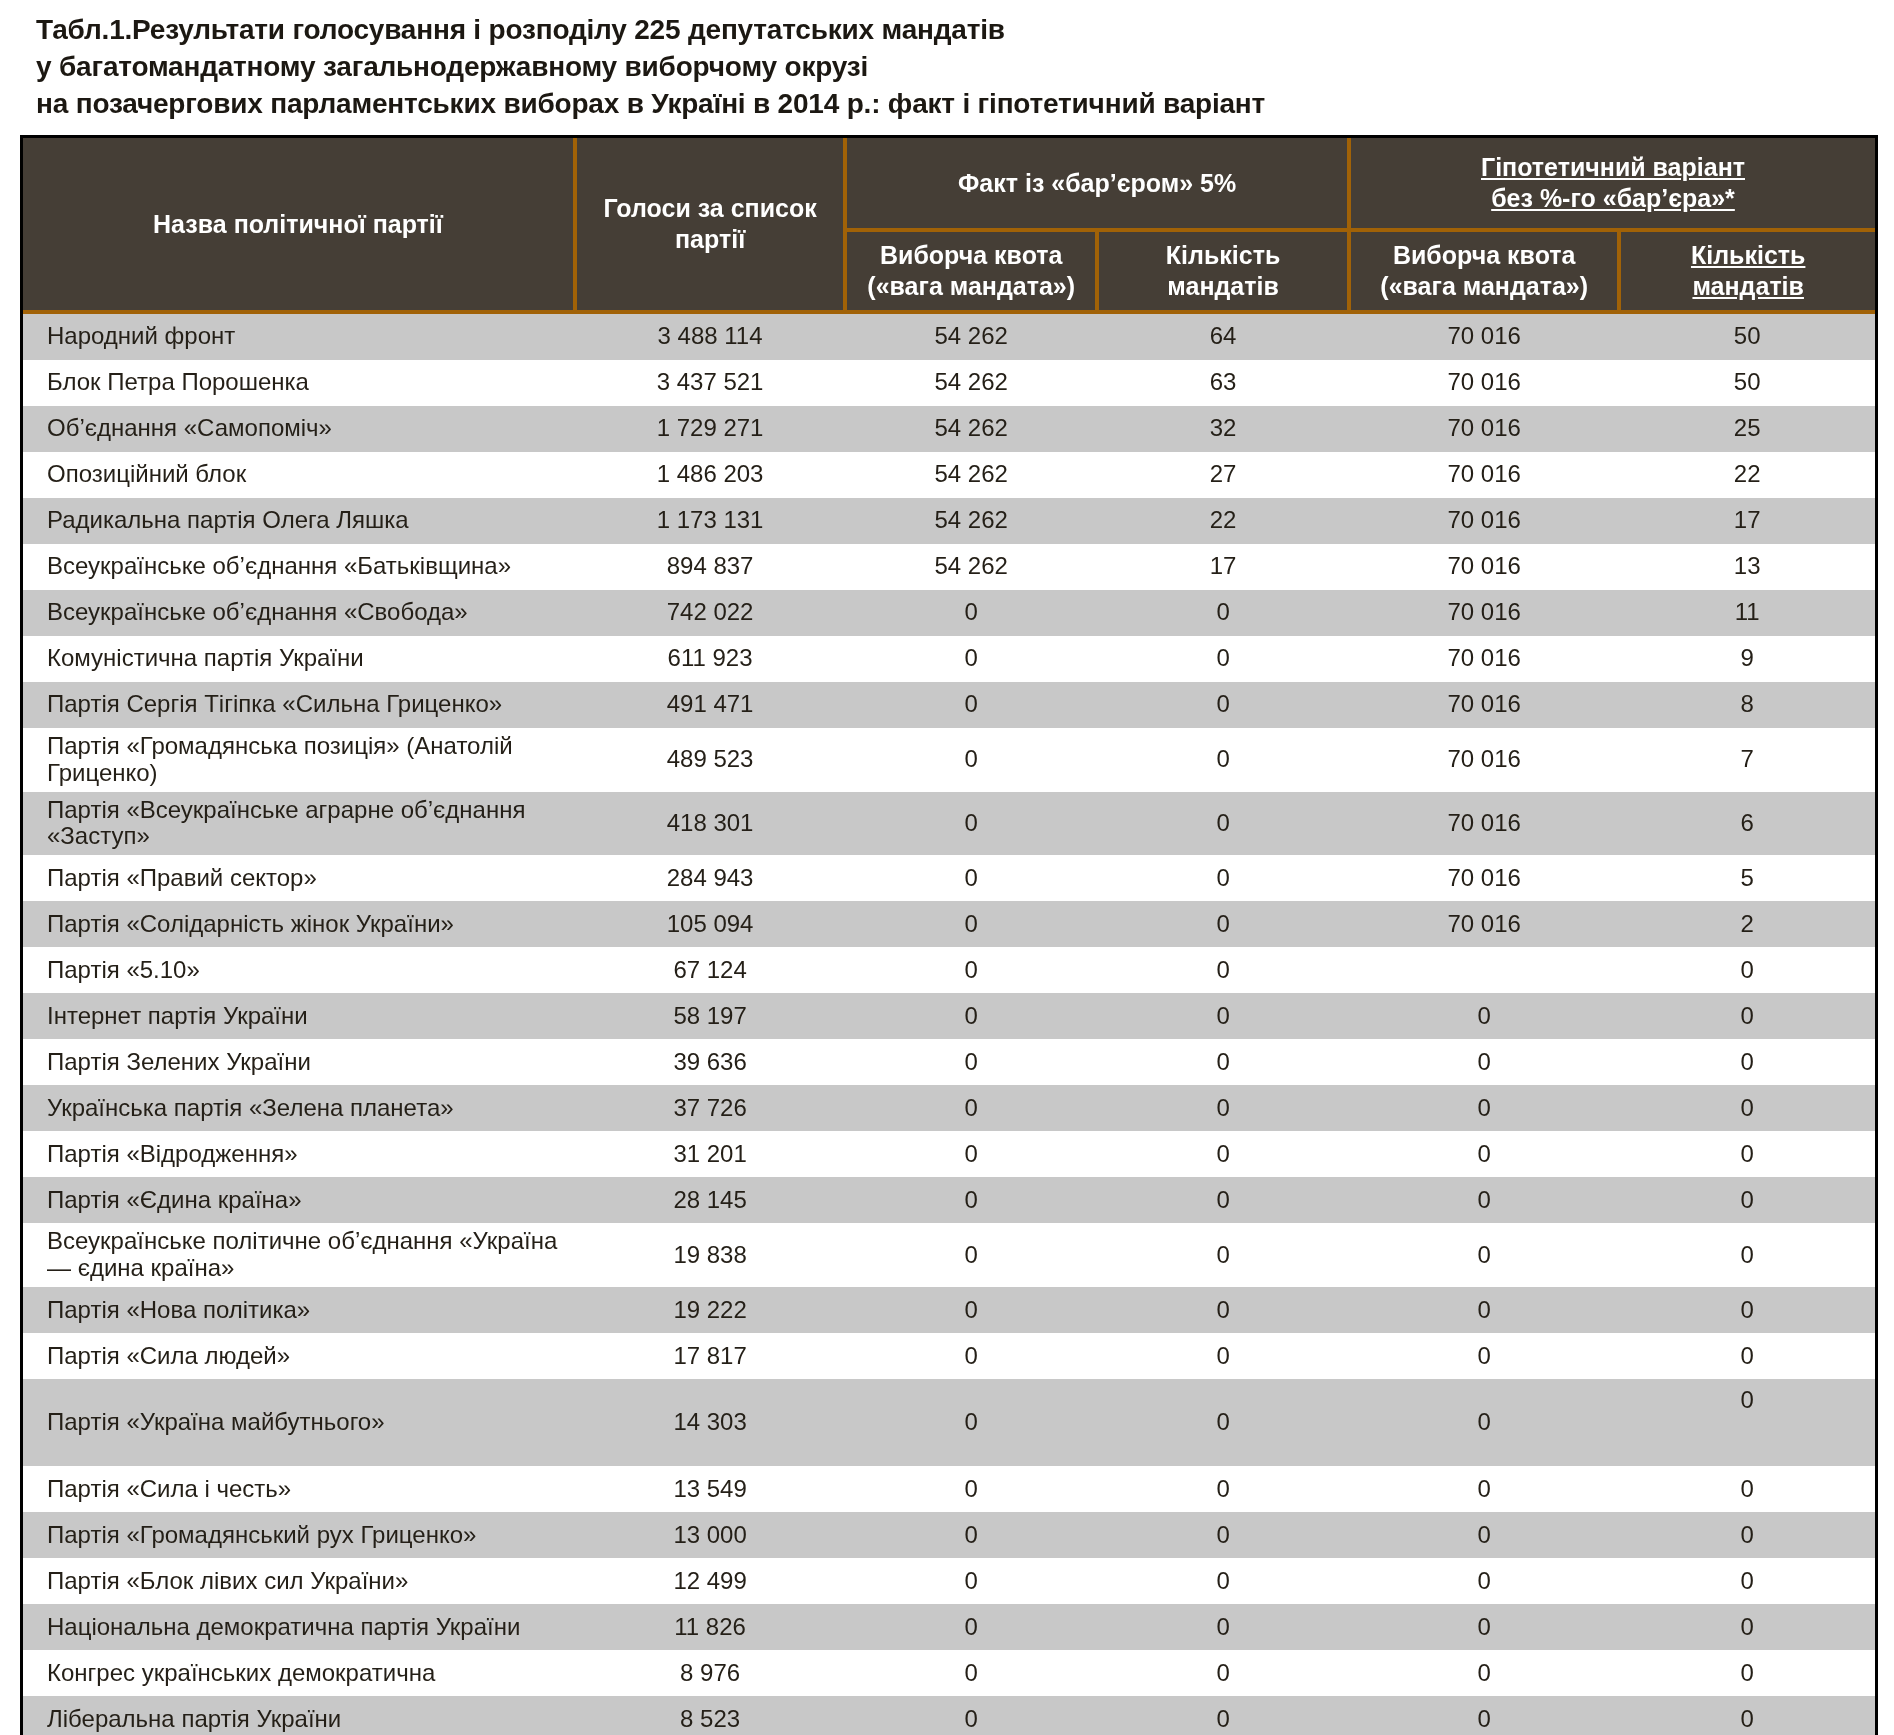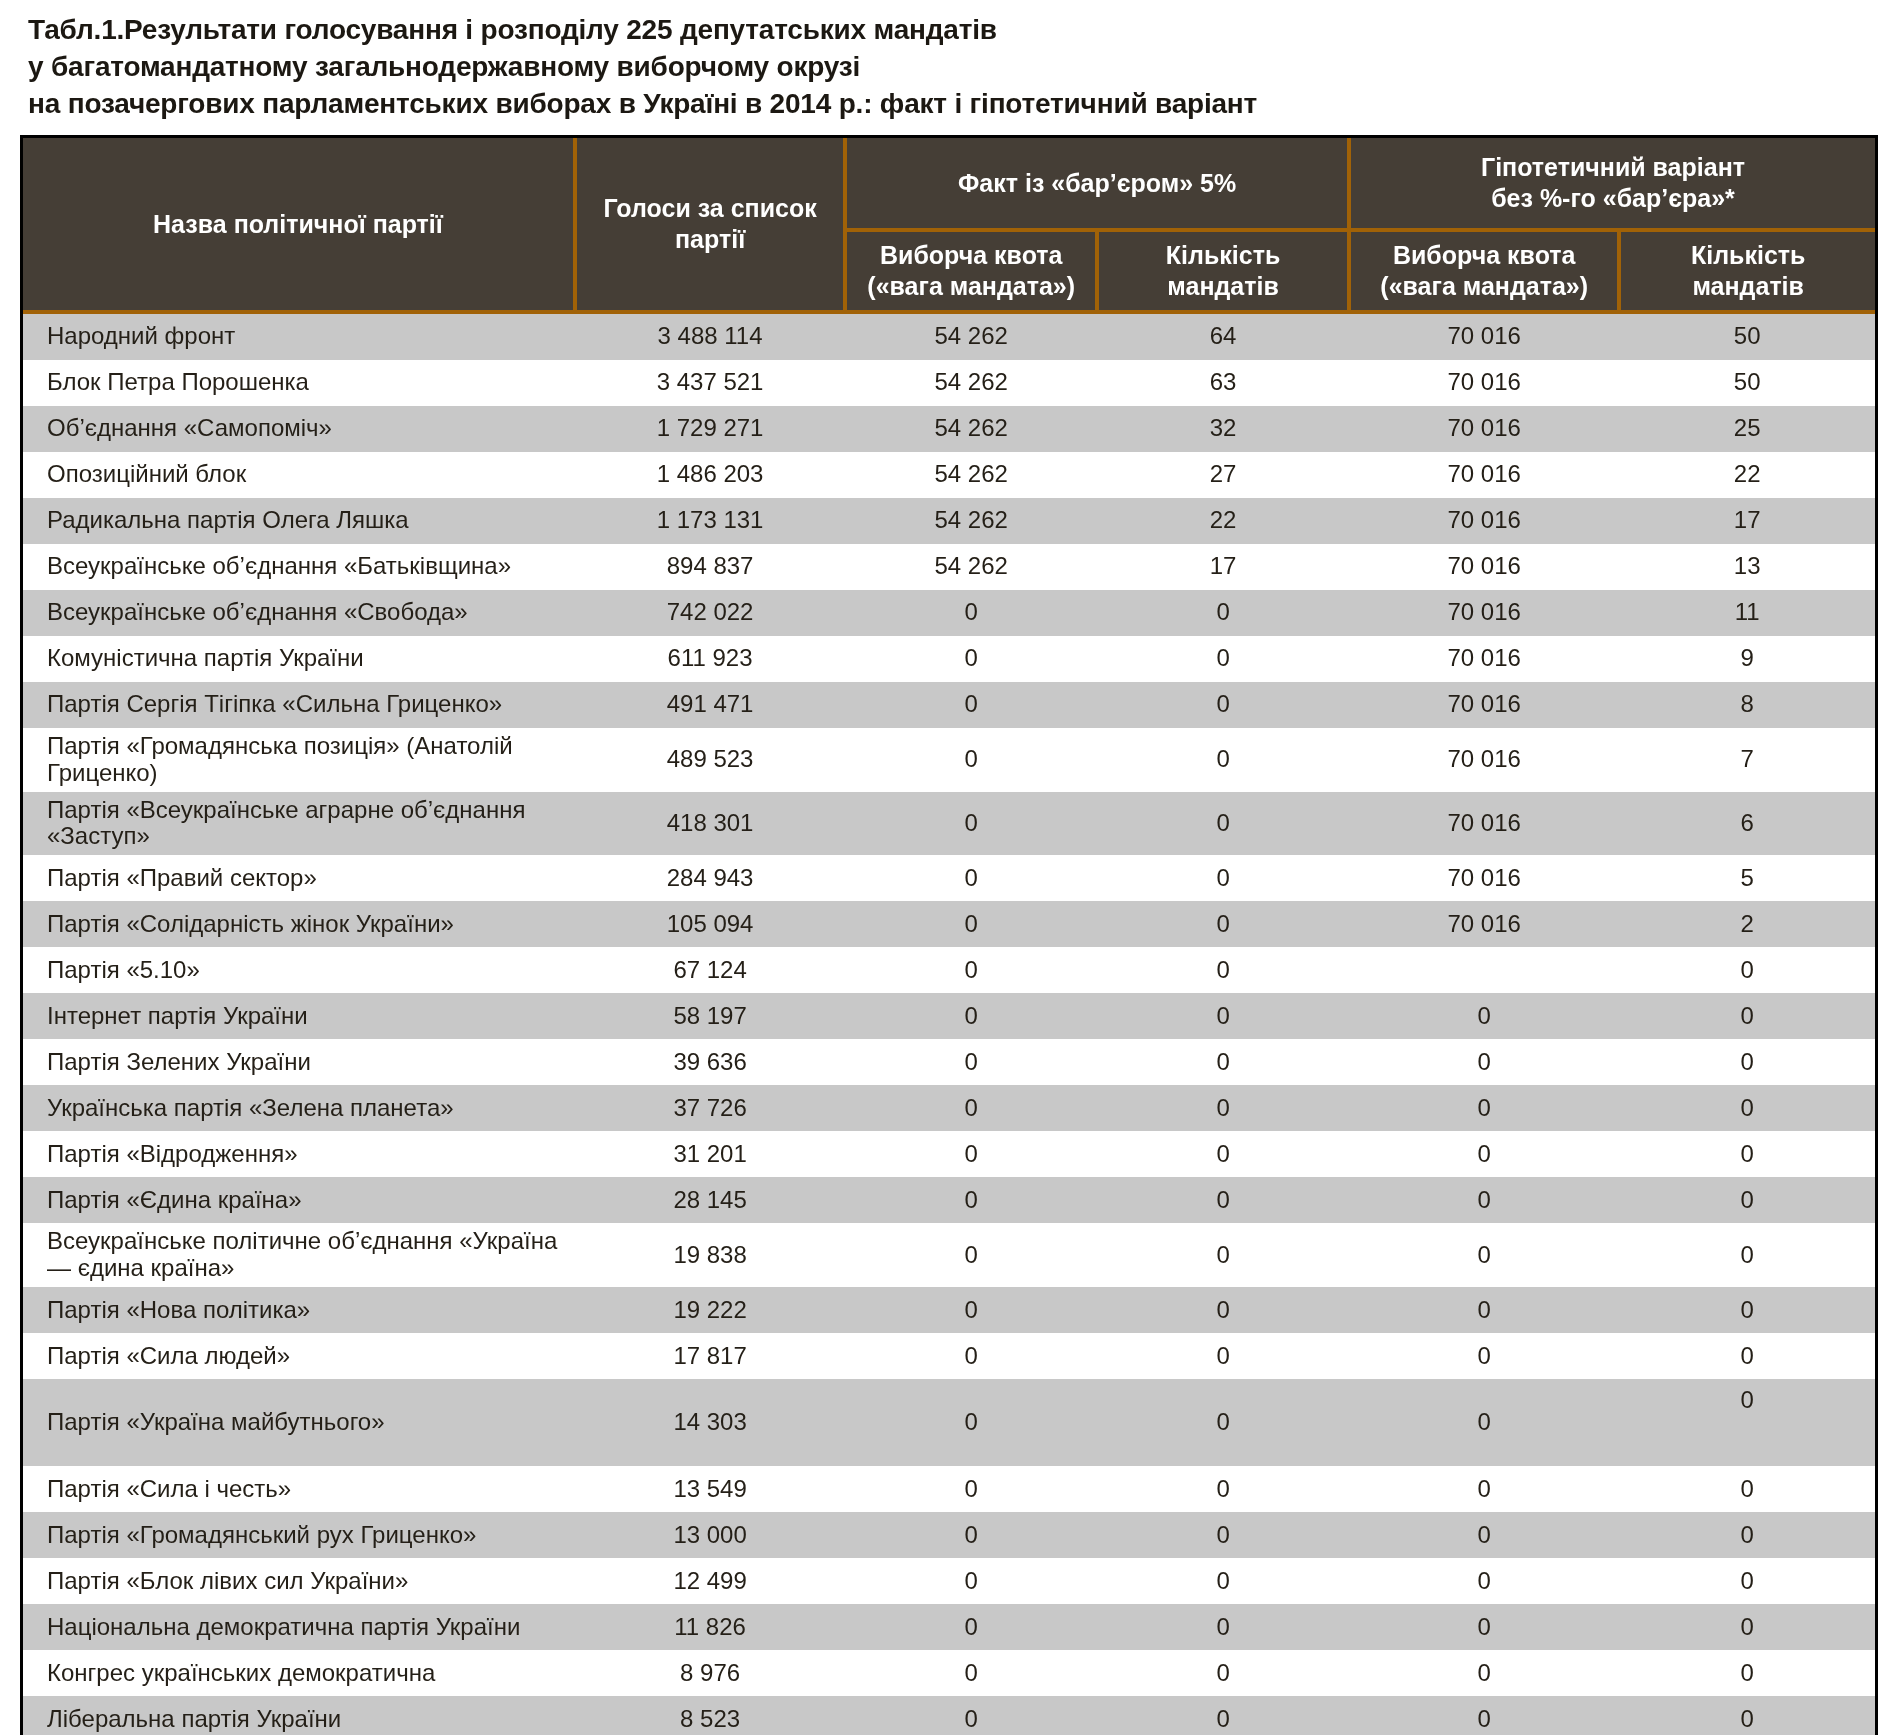--- a/index.html
+++ b/index.html
@@ -11,21 +11,21 @@
   }
   .page{padding:10px 16px 6px 20px;}
 
   
   .title{
     font-weight:bold;
     font-size:28px;
     line-height:1.32;
     white-space:pre-line;
     color:#1c1812;
-    margin:2px 0 12px 8px;
+    margin:2px 0 12px 16px;
     letter-spacing:-0.2px;
   }
 
   
   .table-wrap{
     border:3px solid #000;
     border-bottom-width:5px;
   }
   table{
     width:100%;
@@ -47,21 +47,21 @@
     font-size:25px;
     line-height:1.22;
     text-align:center;
     vertical-align:middle;
     white-space:pre-line;
     border:4px solid #a16207;
     padding:6px 4px;
   }
   thead tr:first-child th{border-top:none;}
   thead th.edge-l{border-left:none;margin-top:20px;}
-  thead th.edge-r{border-right:none;}
+  thead th.edge-r{border-right:none;text-decoration:underline;}
   thead tr.h1 th{height:78px;}
   thead tr.h2 th{height:66px;}
 
   tbody td{
     padding:5px 6px;
     vertical-align:middle;
     line-height:1.12;
     height:36px;
     color:#241f17;
   }

